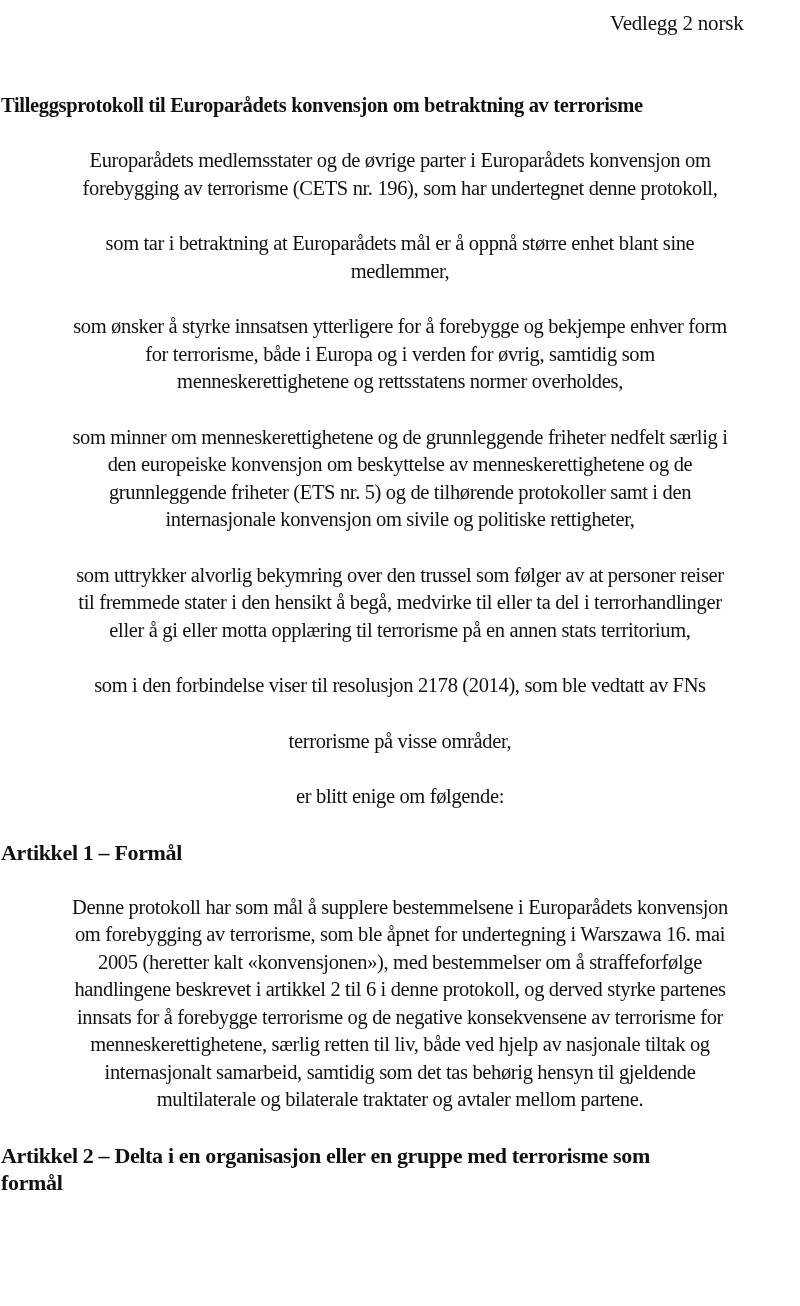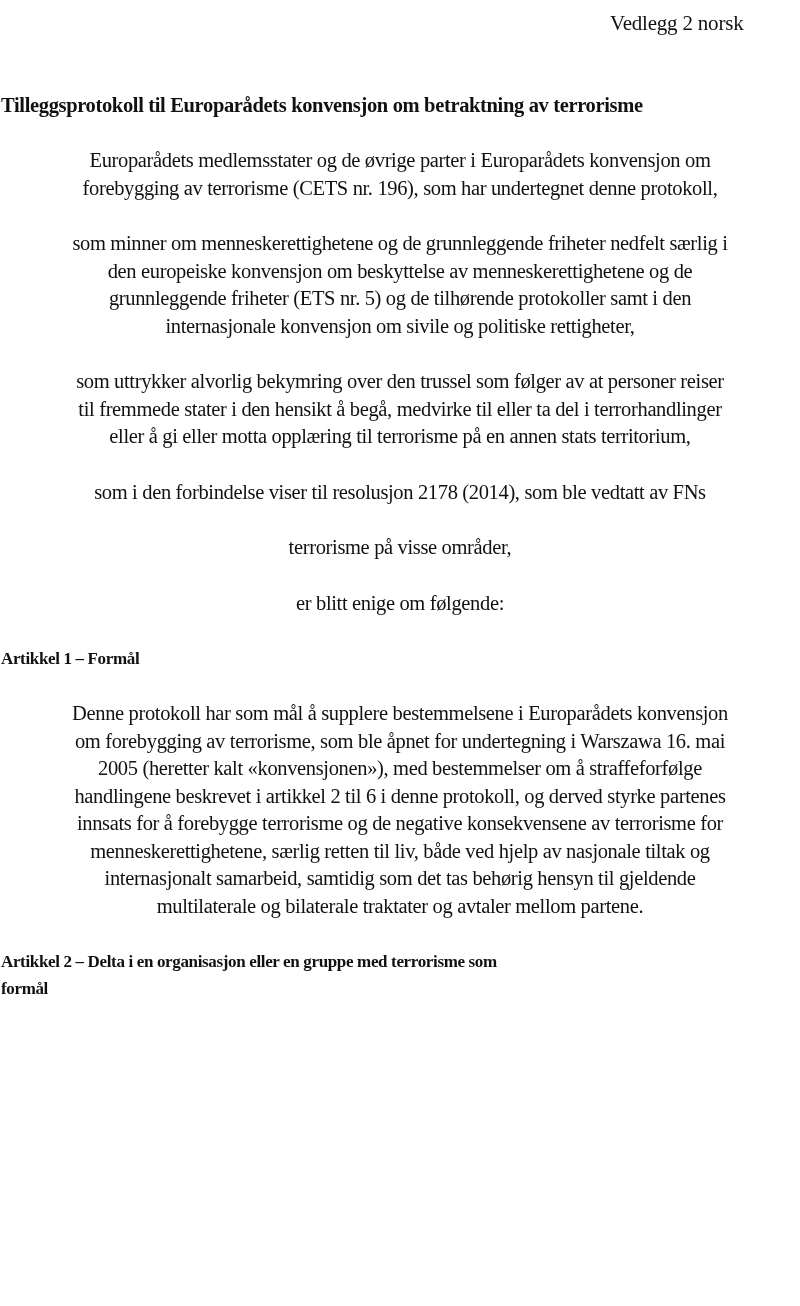--- a/index.html
+++ b/index.html
@@ -49,21 +49,21 @@
       margin: 0 0 28px 0;
       letter-spacing: -0.35px;
       text-align: center;
     }
     .para .ln, .art-title .ln {
       display: block;
       white-space: nowrap;
     }
     .art-title {
       font-weight: bold;
-      font-size: 17px;
+      font-size: 22px;
       line-height: 27px;
       margin: 7px 0 28px 0;
       letter-spacing: -0.35px;
       font-family: Liberation Serif, serif;
     }
   </style>
 </head>
 <body>
 
 <div class="page">
@@ -72,21 +72,30 @@
 
   <div class="doc">
 
     <div class="title">Tilleggsprotokoll til Europarådets konvensjon om betraktning av terrorisme</div>
 
     <div class="para">
       <span class="ln">Europarådets medlemsstater og de øvrige parter i Europarådets konvensjon om</span>
       <span class="ln">forebygging av terrorisme (CETS nr. 196), som har undertegnet denne protokoll,</span>
     </div>
 
+    <div class="para">
+      <span class="ln">som tar i betraktning at Europarådets mål er å oppnå større enhet blant sine</span>
+      <span class="ln">medlemmer,</span>
+    </div>
 
+    <div class="para">
+      <span class="ln">som ønsker å styrke innsatsen ytterligere for å forebygge og bekjempe enhver form</span>
+      <span class="ln">for terrorisme, både i Europa og i verden for øvrig, samtidig som</span>
+      <span class="ln">menneskerettighetene og rettsstatens normer overholdes,</span>
+    </div>
 
     <div class="para">
       <span class="ln">som minner om menneskerettighetene og de grunnleggende friheter nedfelt særlig i</span>
       <span class="ln">den europeiske konvensjon om beskyttelse av menneskerettighetene og de</span>
       <span class="ln">grunnleggende friheter  (ETS nr. 5) og de tilhørende protokoller samt i den</span>
       <span class="ln">internasjonale konvensjon om sivile og politiske rettigheter,</span>
     </div>
 
     <div class="para">
       <span class="ln">som uttrykker alvorlig bekymring over den trussel som følger av at personer reiser</span>

